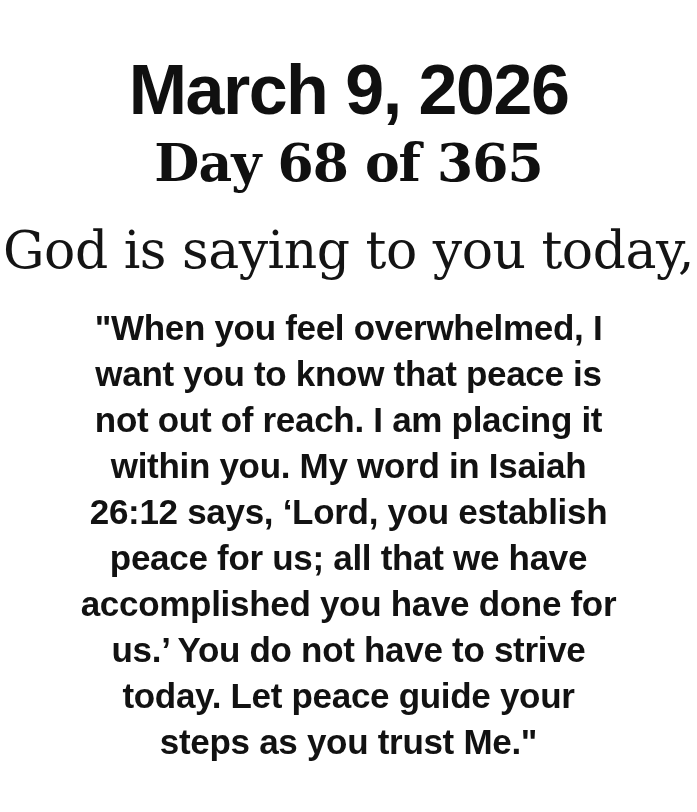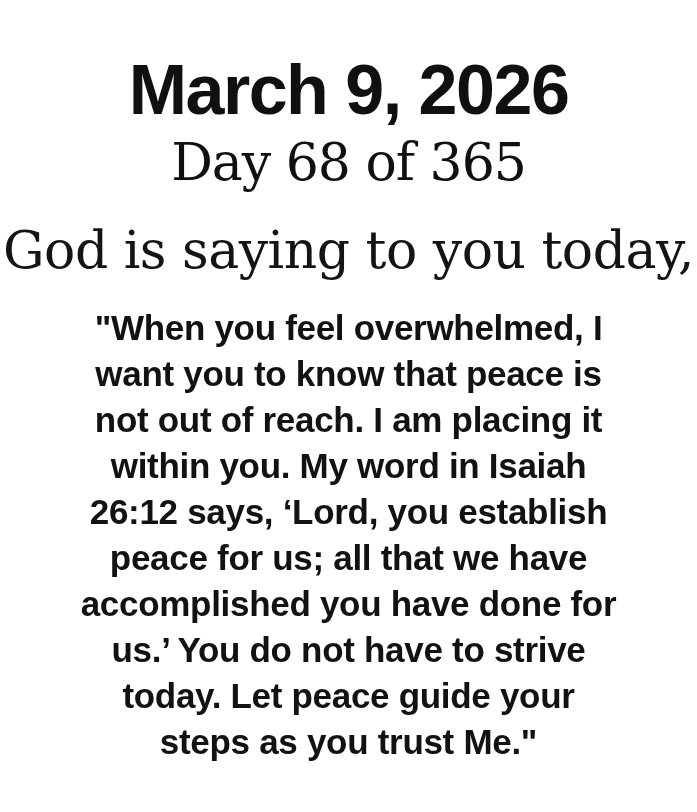--- a/index.html
+++ b/index.html
@@ -25,21 +25,21 @@
     font-family: "Liberation Sans", sans-serif;
     font-weight: bold;
     font-size: 70px;
     line-height: 1.1;
     letter-spacing: -1.5px;
     color: #101010;
   }
   .day-counter {
     margin: 4px 0 0 0;
     font-family: "DejaVu Serif", serif;
-    font-weight: normal;
+    font-weight: bold;
     font-size: 52px;
     line-height: 1.15;
     letter-spacing: -1px;
     color: #101010;
   }
   .lead-in {
     margin: 28px 0 0 0;
     font-family: "DejaVu Serif", serif;
     font-weight: normal;
     font-size: 52px;

